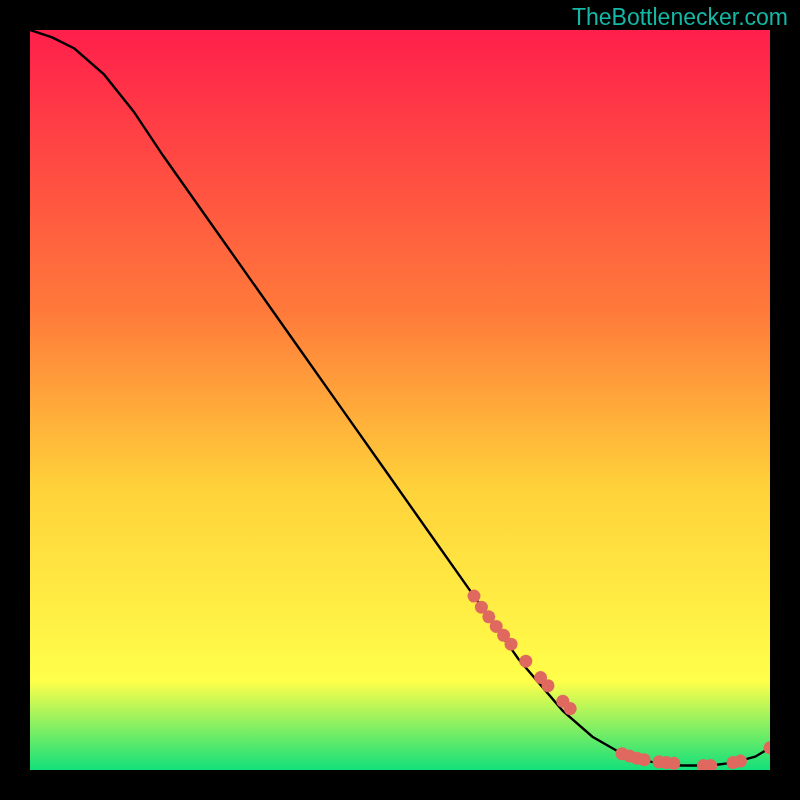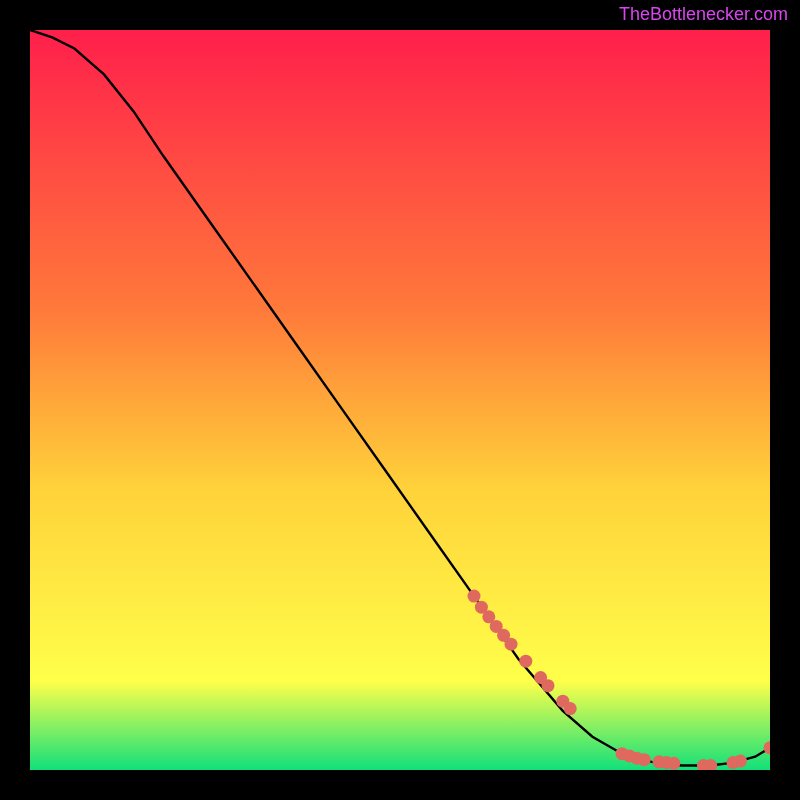--- a/index.html
+++ b/index.html
@@ -13,22 +13,22 @@
   }
   .stage {
     position: relative;
     width: 800px;
     height: 800px;
   }
   .watermark {
     position: absolute;
     top: 4px;
     right: 12px;
-    color: #d946ef;
-    font-size: 18px;
+    color: #14b8a6;
+    font-size: 23px;
     font-weight: 400;
     letter-spacing: 0px;
     z-index: 5;
     user-select: none;
   }
   .plot {
     position: absolute;
     left: 30px;
     top: 30px;
     width: 740px;

